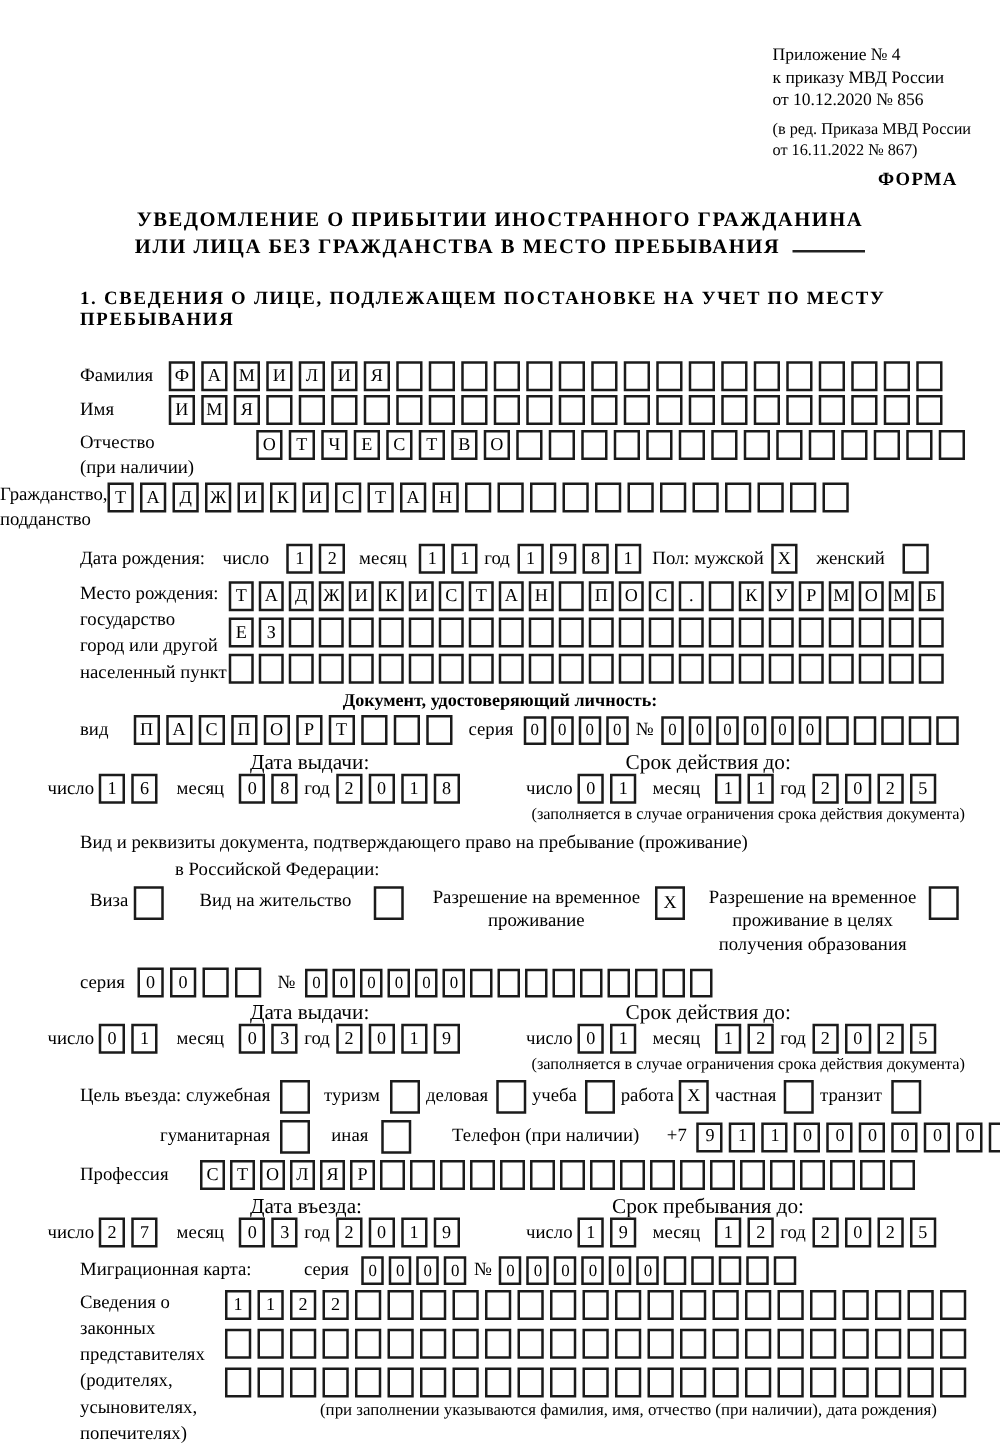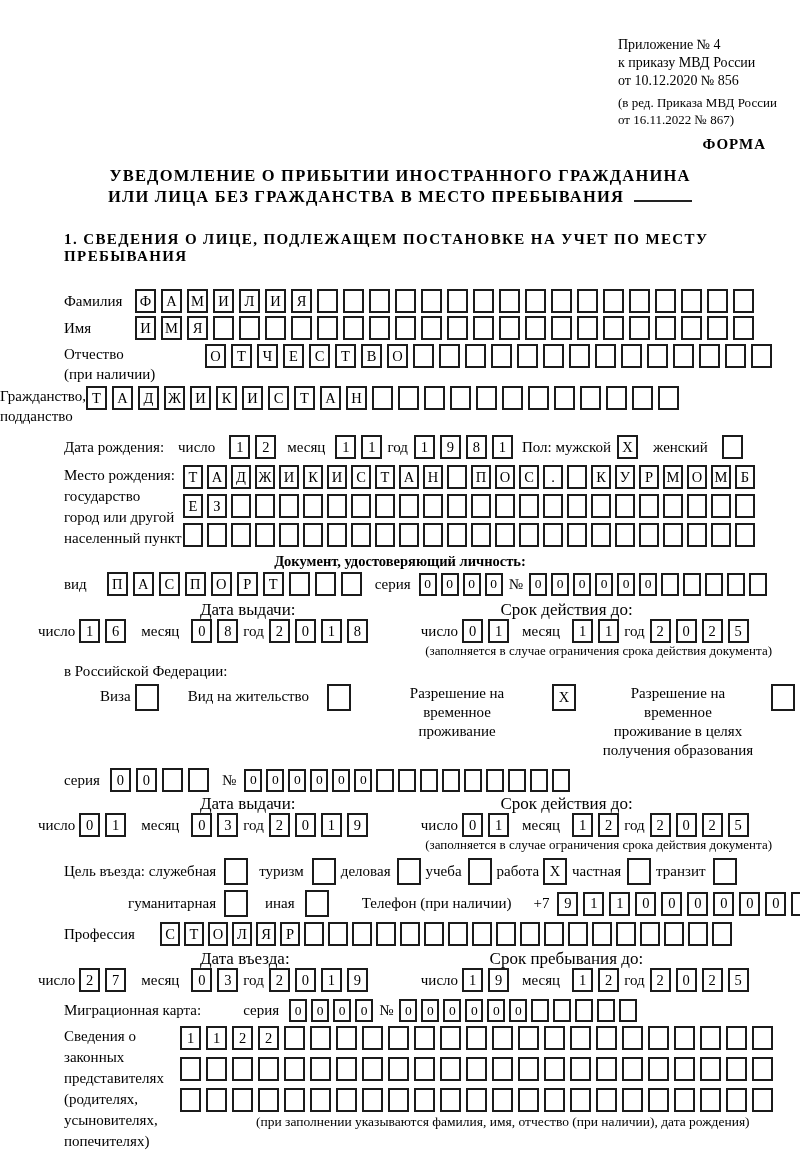--- a/index.html
+++ b/index.html
@@ -370,23 +370,24 @@
     <span class="lbl">год</span>
     <span class="cells" style="margin-left:5px;">
         <span class="cell">2</span>
         <span class="cell">0</span>
         <span class="cell">2</span>
         <span class="cell">5</span>
       </span>
   </div>
   <div class="note-row">(заполняется в случае ограничения срока действия документа)</div>
 
-  <div style="margin-top:4px;padding-left:64px;font-size:15px;line-height:18px;">в Российской Федерации:</div>
-
-  <div class="row" style="margin-top:4px;padding-left:100px;align-items:flex-start;">
+  <div style="margin-top:7px;padding-left:64px;font-size:15px;line-height:18px;">Вид и реквизиты документа, подтверждающего право на пребывание (проживание)</div>
+  <div style="margin-top:4px;padding-left:92px;font-size:15px;line-height:18px;margin-left:48px;">в Российской Федерации:</div>
+
+  <div class="row" style="margin-top:4px;padding-left:72px;align-items:flex-start;">
     <span class="lbl" style="margin-top:4px;">Виза</span>
     <span class="cells cb" style="margin-left:4px;">
         <span class="cell"></span>
       </span>
     <span class="lbl" style="margin-left:24px;margin-top:4px;">Вид на жительство</span>
     <span class="cells cb" style="margin-left:18px;">
         <span class="cell"></span>
       </span>
     <span class="center-txt stack" style="margin-left:18px;">
       <span>Разрешение на временное</span>

